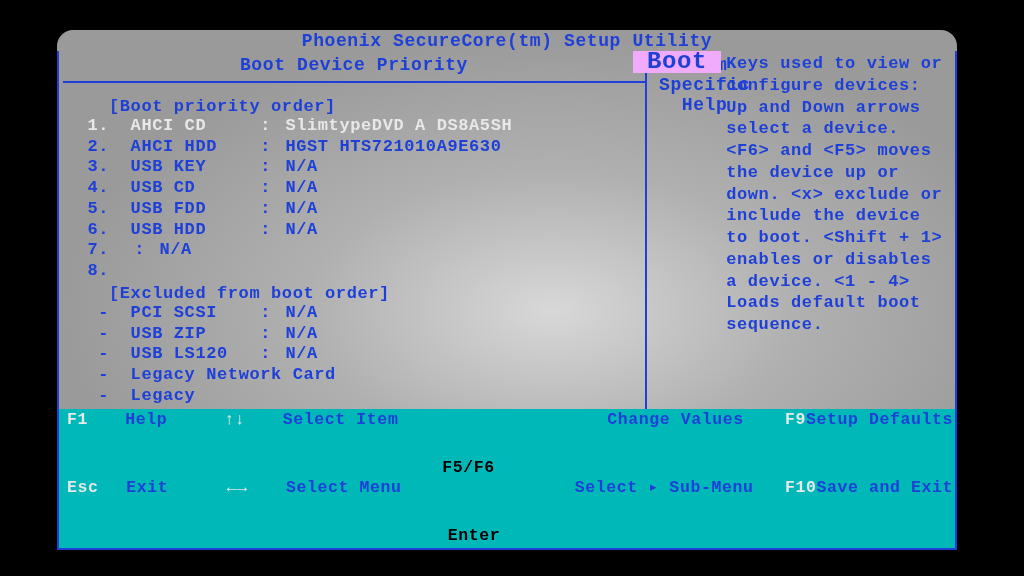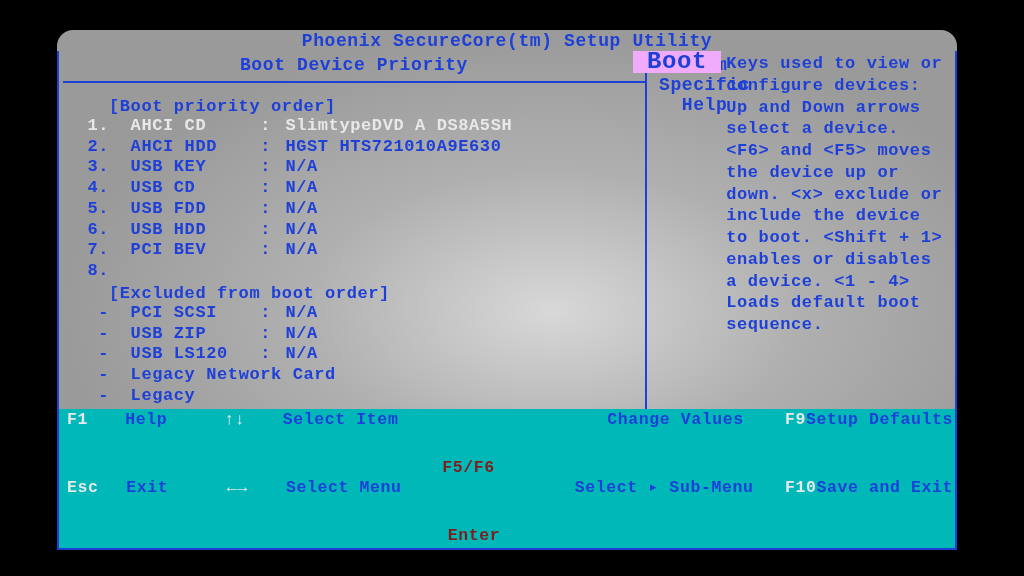--- a/index.html
+++ b/index.html
@@ -110,21 +110,21 @@
     border-top: none;
     padding: 1px 2px 2px 8px;
     font-size: 16.5px;
     line-height: 1.22;
   }
   .foot-row { display: flex; }
   .fk { color: #e8e8e8; width: 60px; white-space: pre; }
   .fl { color: #1e40d8; width: 102px; white-space: pre; }
   .fk2 { color: #e8e8e8; width: 60px; white-space: pre; }
   .fl2 { color: #1e40d8; width: 164px; white-space: pre; }
-  .fk3 { color: #7f1d1d; width: 84px; white-space: pre; margin-top: 48px; }
+  .fk3 { color: #000000; width: 84px; white-space: pre; margin-top: 48px; }
   .fl3 { color: #1e40d8; width: 226px; white-space: pre; text-align: right; }
   .fk4 { color: #e8e8e8; width: 64px; white-space: pre; text-align: right; }
   .fl4 { color: #1e40d8; white-space: pre; }
 </style>
 </head>
 <body>
 
 <div class="screen">
 
   <div class="title-bar">Phoenix SecureCore(tm) Setup Utility</div>
@@ -140,21 +140,21 @@
       <hr class="panel-divider">
 
       <div class="section-title">[Boot priority order]</div>
       <ul class="boot-list" id="boot-list">
           <li class="row-selected"><span class="boot-idx">1.</span><span>  </span><span class="boot-dev">AHCI CD  </span><span class="colon">:</span><span class="boot-val"> SlimtypeDVD A DS8A5SH</span></li>
           <li><span class="boot-idx">2.</span><span>  </span><span class="boot-dev">AHCI HDD </span><span class="colon">:</span><span class="boot-val"> HGST HTS721010A9E630</span></li>
           <li><span class="boot-idx">3.</span><span>  </span><span class="boot-dev">USB KEY  </span><span class="colon">:</span><span class="boot-val"> N/A</span></li>
           <li><span class="boot-idx">4.</span><span>  </span><span class="boot-dev">USB CD   </span><span class="colon">:</span><span class="boot-val"> N/A</span></li>
           <li><span class="boot-idx">5.</span><span>  </span><span class="boot-dev">USB FDD  </span><span class="colon">:</span><span class="boot-val"> N/A</span></li>
           <li><span class="boot-idx">6.</span><span>  </span><span class="boot-dev">USB HDD  </span><span class="colon">:</span><span class="boot-val"> N/A</span></li>
-          <li><span class="boot-idx">7.</span><span>  </span><span class="boot-dev">PCI BEV  </span><span class="colon">:</span><span class="boot-val"> N/A</span></li>
+          <li><span class="boot-idx">7.</span><span>  </span><span class="colon">:</span><span class="boot-val"> N/A</span></li>
           <li><span class="boot-idx">8.</span><span>  </span><span class="boot-dev">         </span><span class="colon"> </span><span class="boot-val"> </span></li>
         </ul>
 
       <div class="section-title">[Excluded from boot order]</div>
       <ul class="excl-list" id="excl-list">
           <li><span class="boot-idx"> -</span><span>  </span><span class="boot-dev">PCI SCSI </span><span class="colon">:</span><span class="boot-val"> N/A</span></li>
           <li><span class="boot-idx"> -</span><span>  </span><span class="boot-dev">USB ZIP  </span><span class="colon">:</span><span class="boot-val"> N/A</span></li>
           <li><span class="boot-idx"> -</span><span>  </span><span class="boot-dev">USB LS120</span><span class="colon">:</span><span class="boot-val"> N/A</span></li>
           <li><span class="boot-idx"> -</span><span>  </span><span class="boot-dev">Legacy Network Card</span><span class="colon"> </span><span class="boot-val"> </span></li>
           <li><span class="boot-idx"> -</span><span>  </span><span class="boot-dev">Legacy   </span><span class="colon"> </span><span class="boot-val"> </span></li>

